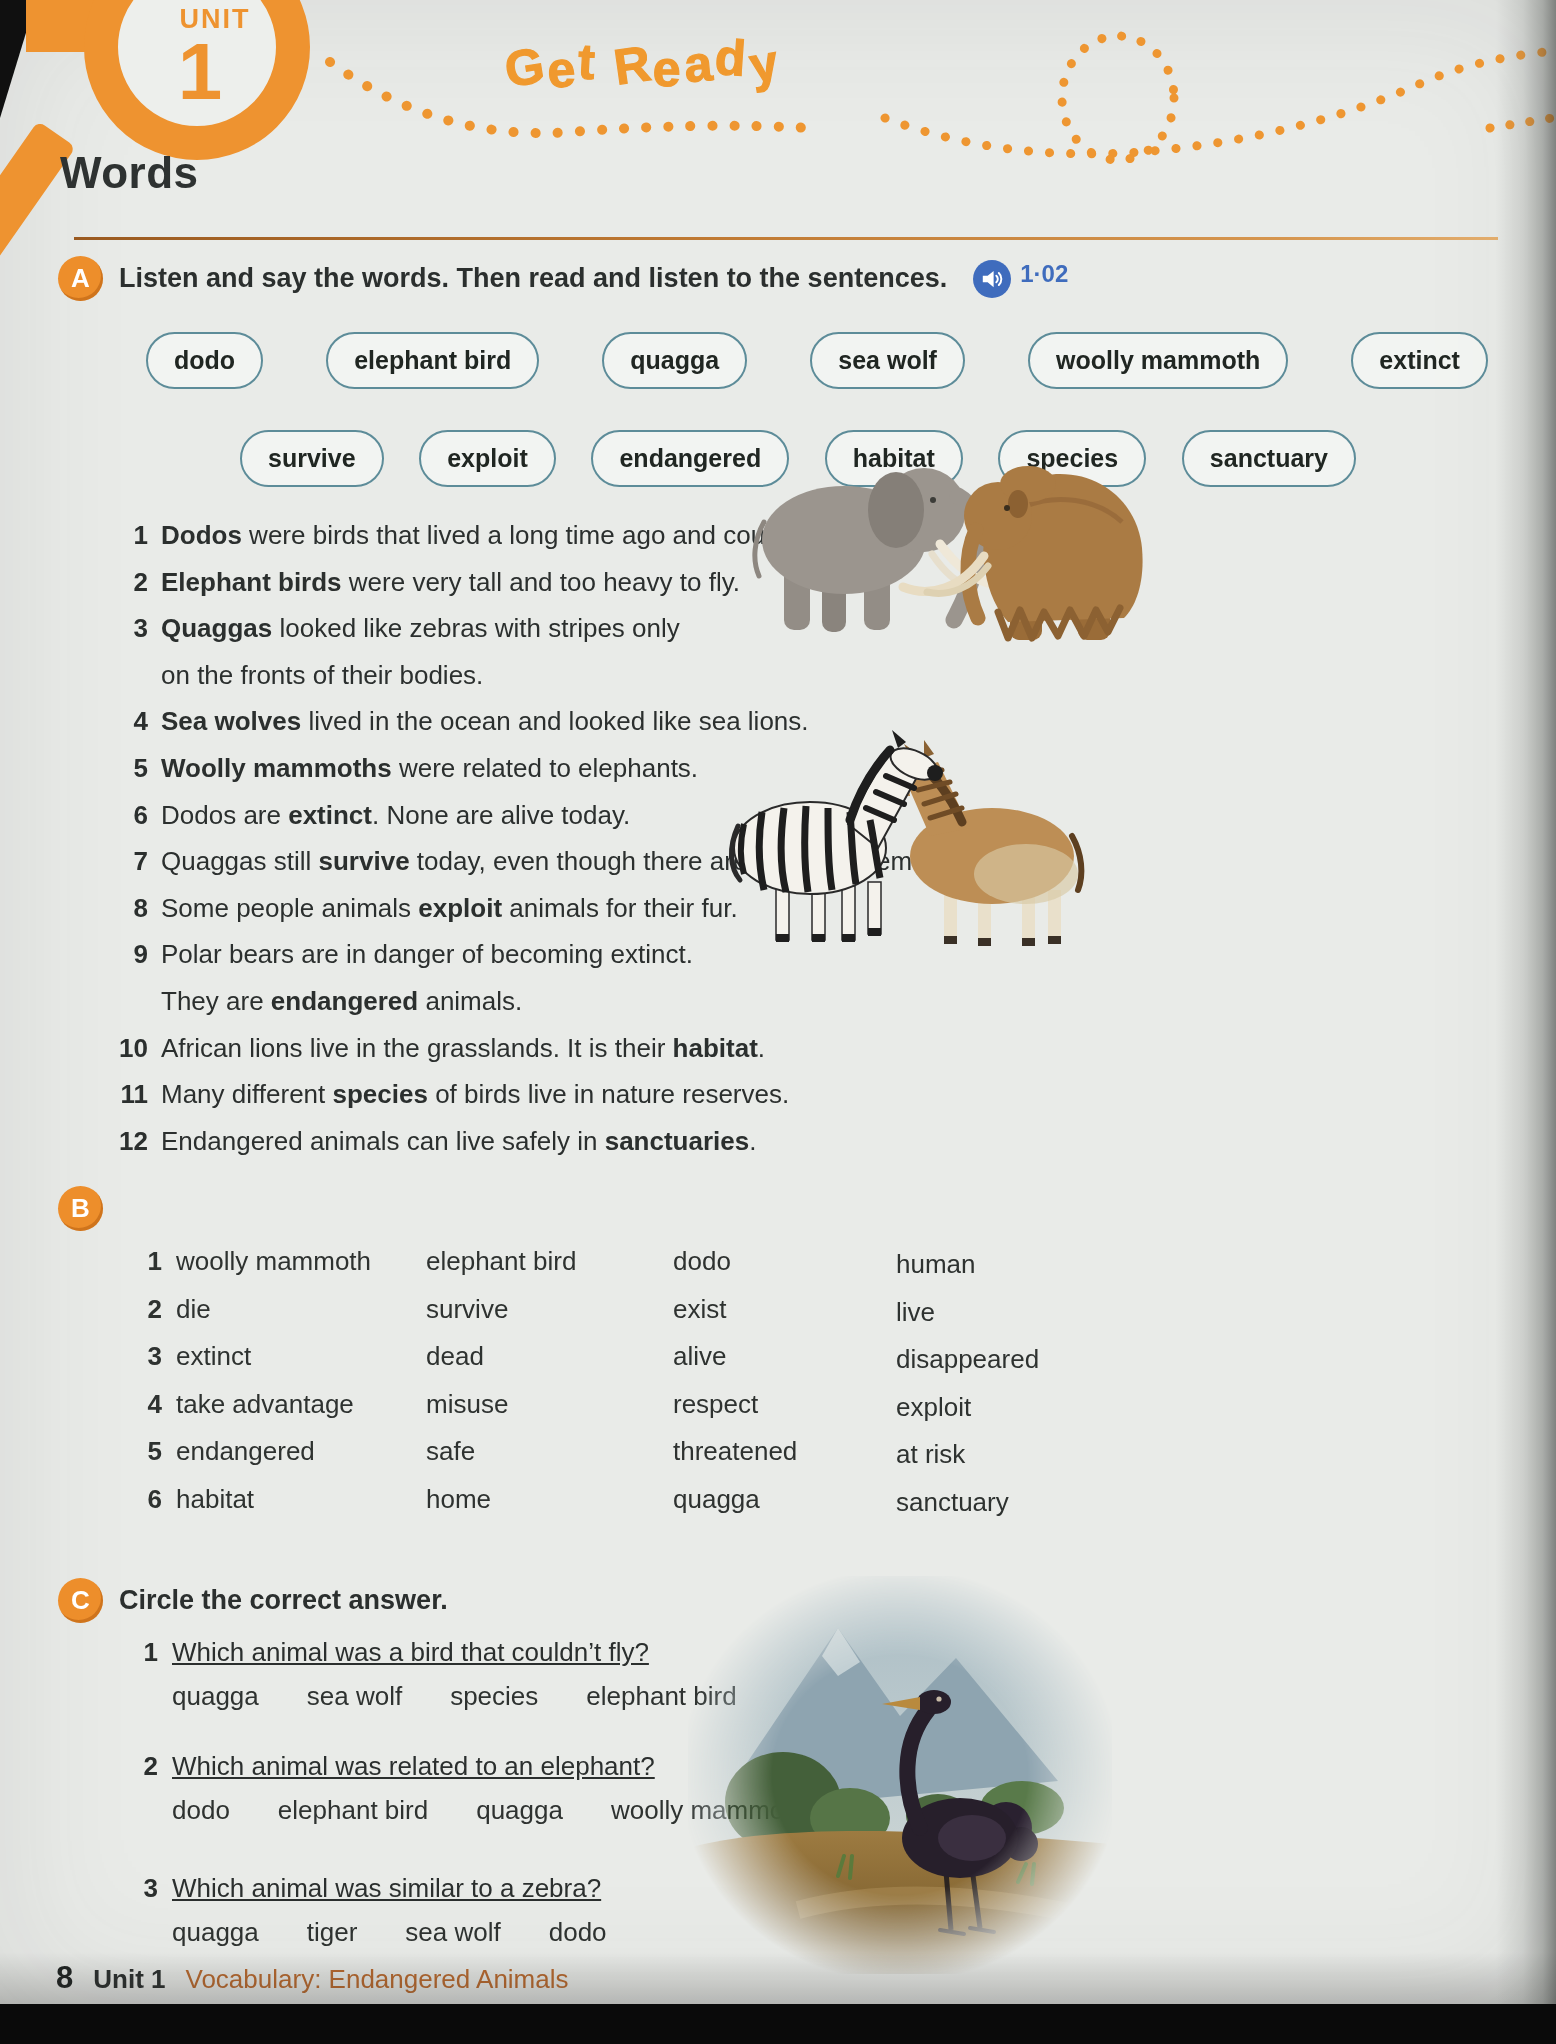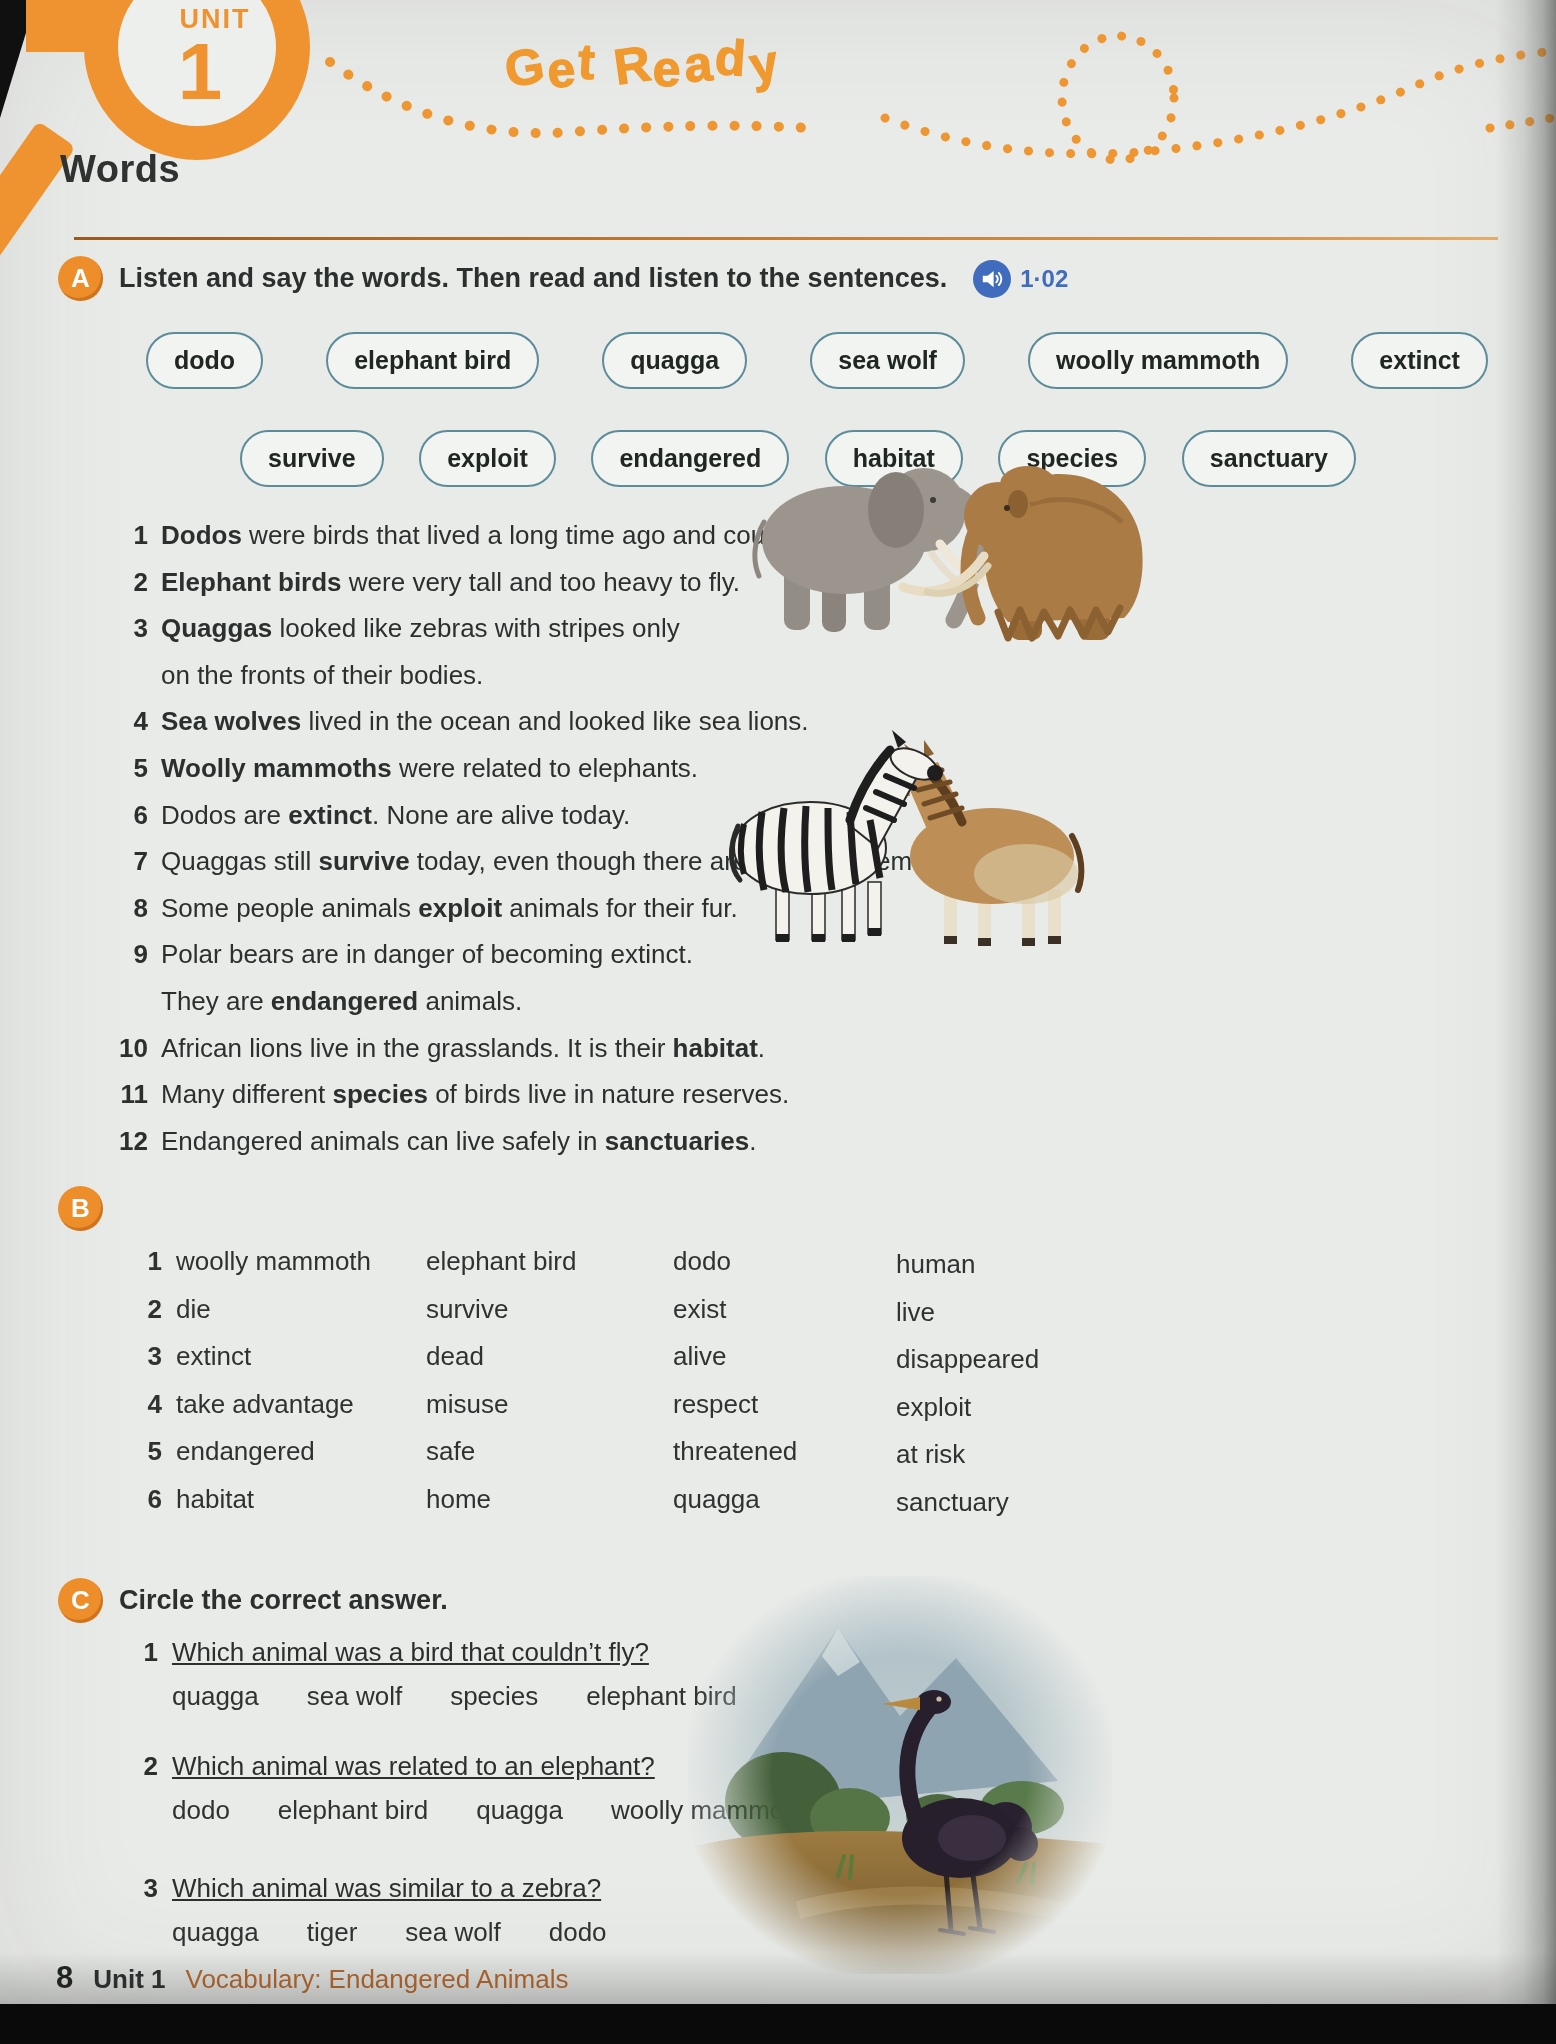--- a/index.html
+++ b/index.html
@@ -28,33 +28,33 @@
                 font-weight:800; font-size:27px; letter-spacing:2px; color:#ee9330; }
   .unit-number { position:absolute; left:157px; top:26px; width:86px; text-align:center;
                  font-weight:800; font-size:80px; color:#ee9330; }
 
   
   .get-ready { position:absolute; left:505px; top:34px; transform:rotate(-2deg);
                font-weight:800; font-size:50px; color:#f0992e; letter-spacing:3px;
                -webkit-text-stroke:1.2px #f0992e; white-space:pre; }
   .gr-letter { display:inline-block; }
 
-  .words-title { position:absolute; left:60px; top:148px; font-weight:800; font-size:38px; color:#2e3231; letter-spacing:.5px; }
+  .words-title { position:absolute; left:60px; top:148px; font-weight:800; font-size:44px; color:#2e3231; letter-spacing:.5px; }
   .words-rule { position:absolute; left:74px; top:237px; width:1424px; height:3px;
                 background:linear-gradient(90deg,#9a5a20,#c07a33 45%,#d6964f 85%,#e2ad6d); }
 
   
   .sec-head { position:absolute; display:flex; align-items:center; gap:16px; }
   .badge { width:45px; height:45px; border-radius:50%; background:#ed8e2b; color:#fff;
            display:flex; align-items:center; justify-content:center;
            font-weight:800; font-size:26px; flex:0 0 auto;
            box-shadow: inset -2px -3px 0 rgba(170,85,10,.45); }
   .sec-title { font-weight:bold; font-size:27px; color:#2b2f2e; white-space:nowrap; }
 
-  .audio-wrap { display:flex; align-items:center; gap:9px; margin-left:10px; }
+  .audio-wrap { display:flex; gap:9px; margin-left:10px; }
   .audio-icon { width:38px; height:38px; border-radius:50%; background:#3f6cbd;
                 display:flex; align-items:center; justify-content:center; }
   .audio-icon svg { width:26px; height:26px; }
   .audio-label { font-weight:bold; font-size:24px; color:#3f6cbd; }
 
   
   .chip-row { position:absolute; display:flex; justify-content:space-between; }
   .chip-row1 { left:146px; top:332px; width:1342px; }
   .chip-row2 { left:240px; top:430px; width:1116px; }
   .chip { border:2.5px solid #5d8c99; border-radius:30px; padding:12px 26px;

